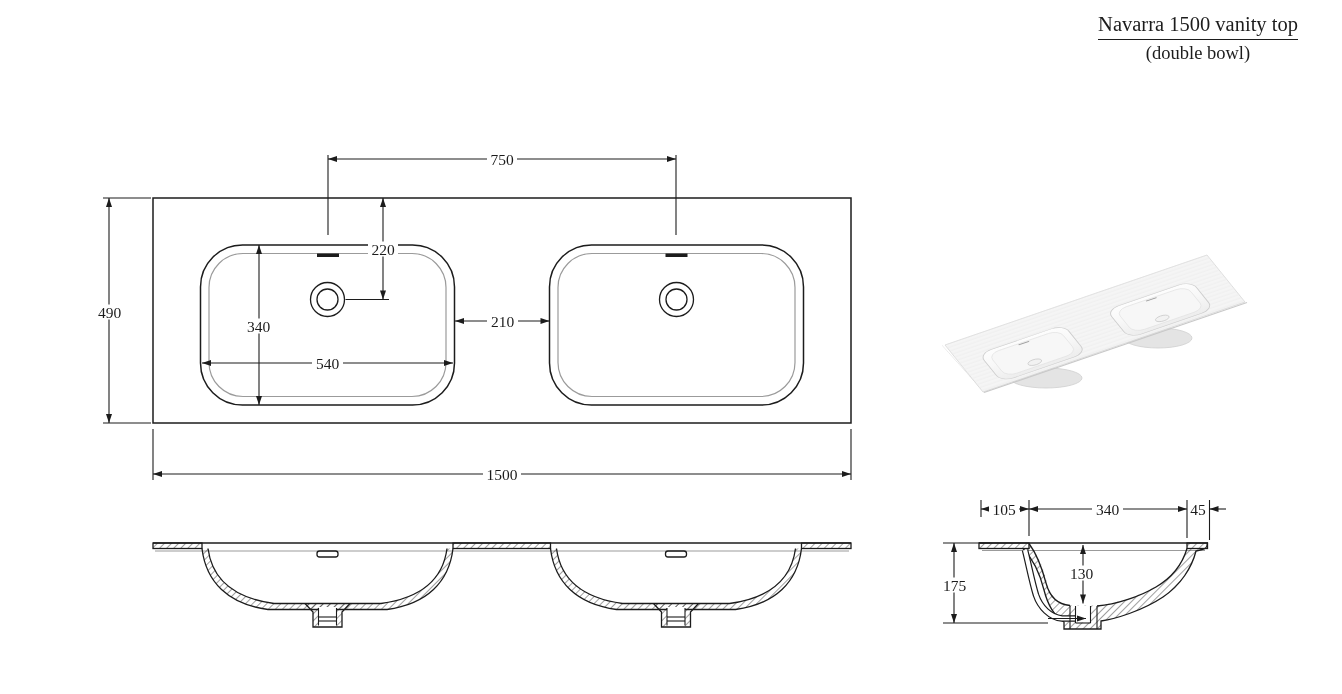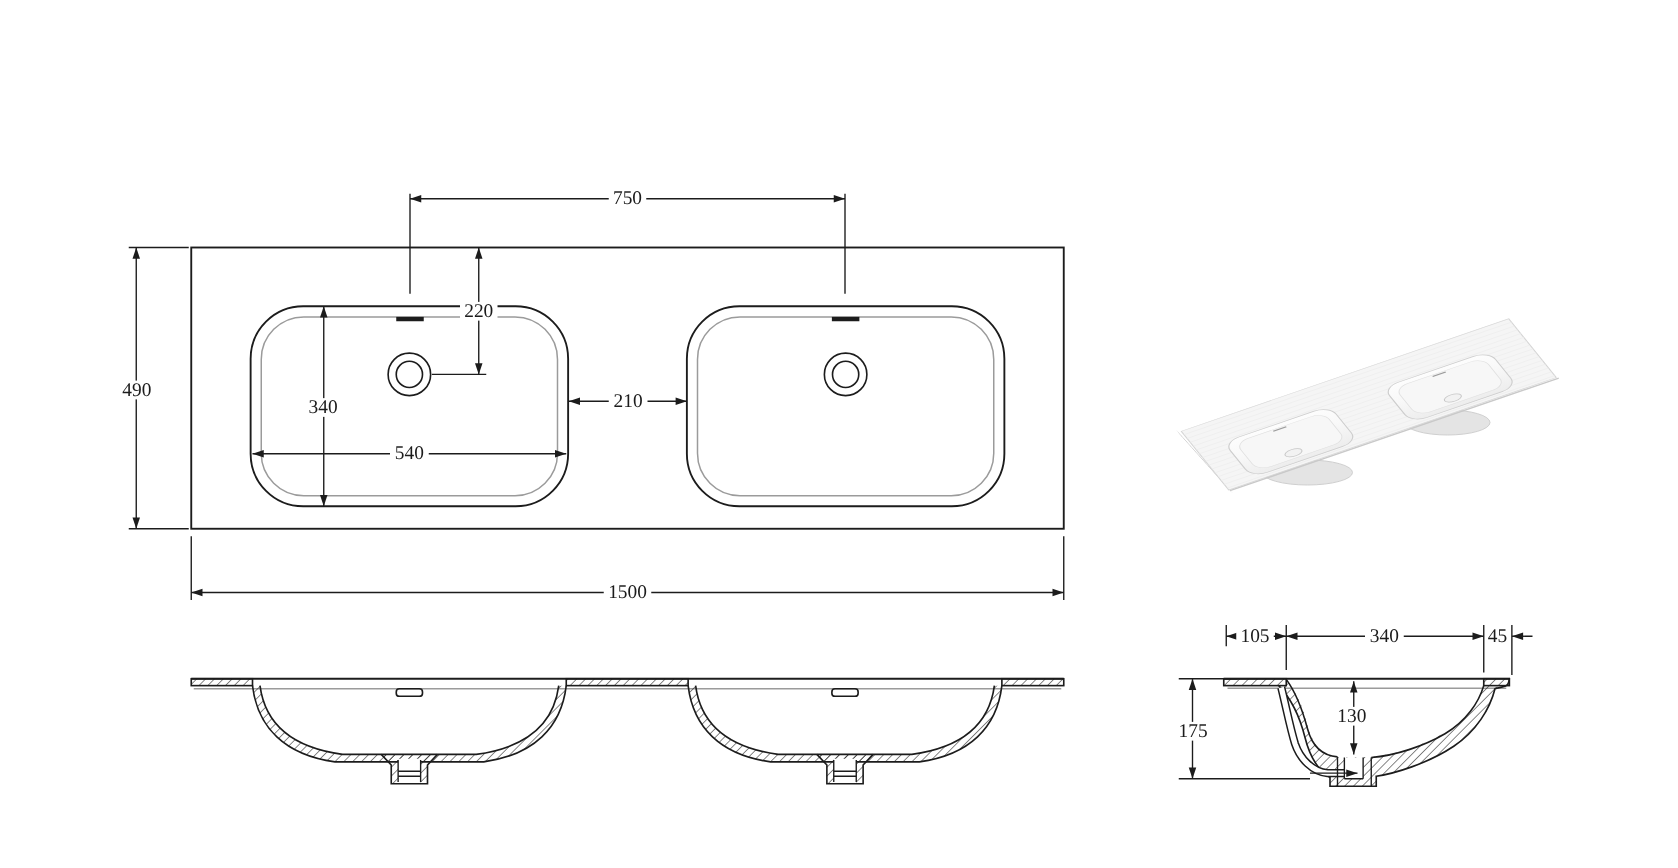--- a/index.html
+++ b/index.html
@@ -217,14 +217,18 @@
           <rect x="170" y="6" width="97" height="60" rx="14" fill="url(#bowl3d)" stroke="#cdcdcd" stroke-width="1"></rect>
           <rect x="178" y="12" width="81" height="48" rx="12" fill="#f7f7f7" stroke="#e0e0e0" stroke-width="0.8"></rect>
           <ellipse cx="214" cy="20" rx="7.5" ry="5" fill="#f2f2f2" stroke="#c6c6c6" stroke-width="0.9"></ellipse>
           <line x1="212" y1="58" x2="224" y2="58" stroke="#9d9d9d" stroke-width="1.6"></line>
         </g>
       </g>
       <line x1="984" y1="392.5" x2="1247" y2="302.5" stroke="#c9c9c9" stroke-width="1.2"></line>
     </g>
   </svg>
 
+  <div id="title-block">
+    <span class="t1">Navarra 1500 vanity top</span>
+    <span class="t2">(double bowl)</span>
+  </div>
 
 </div>
 
 </body></html>

